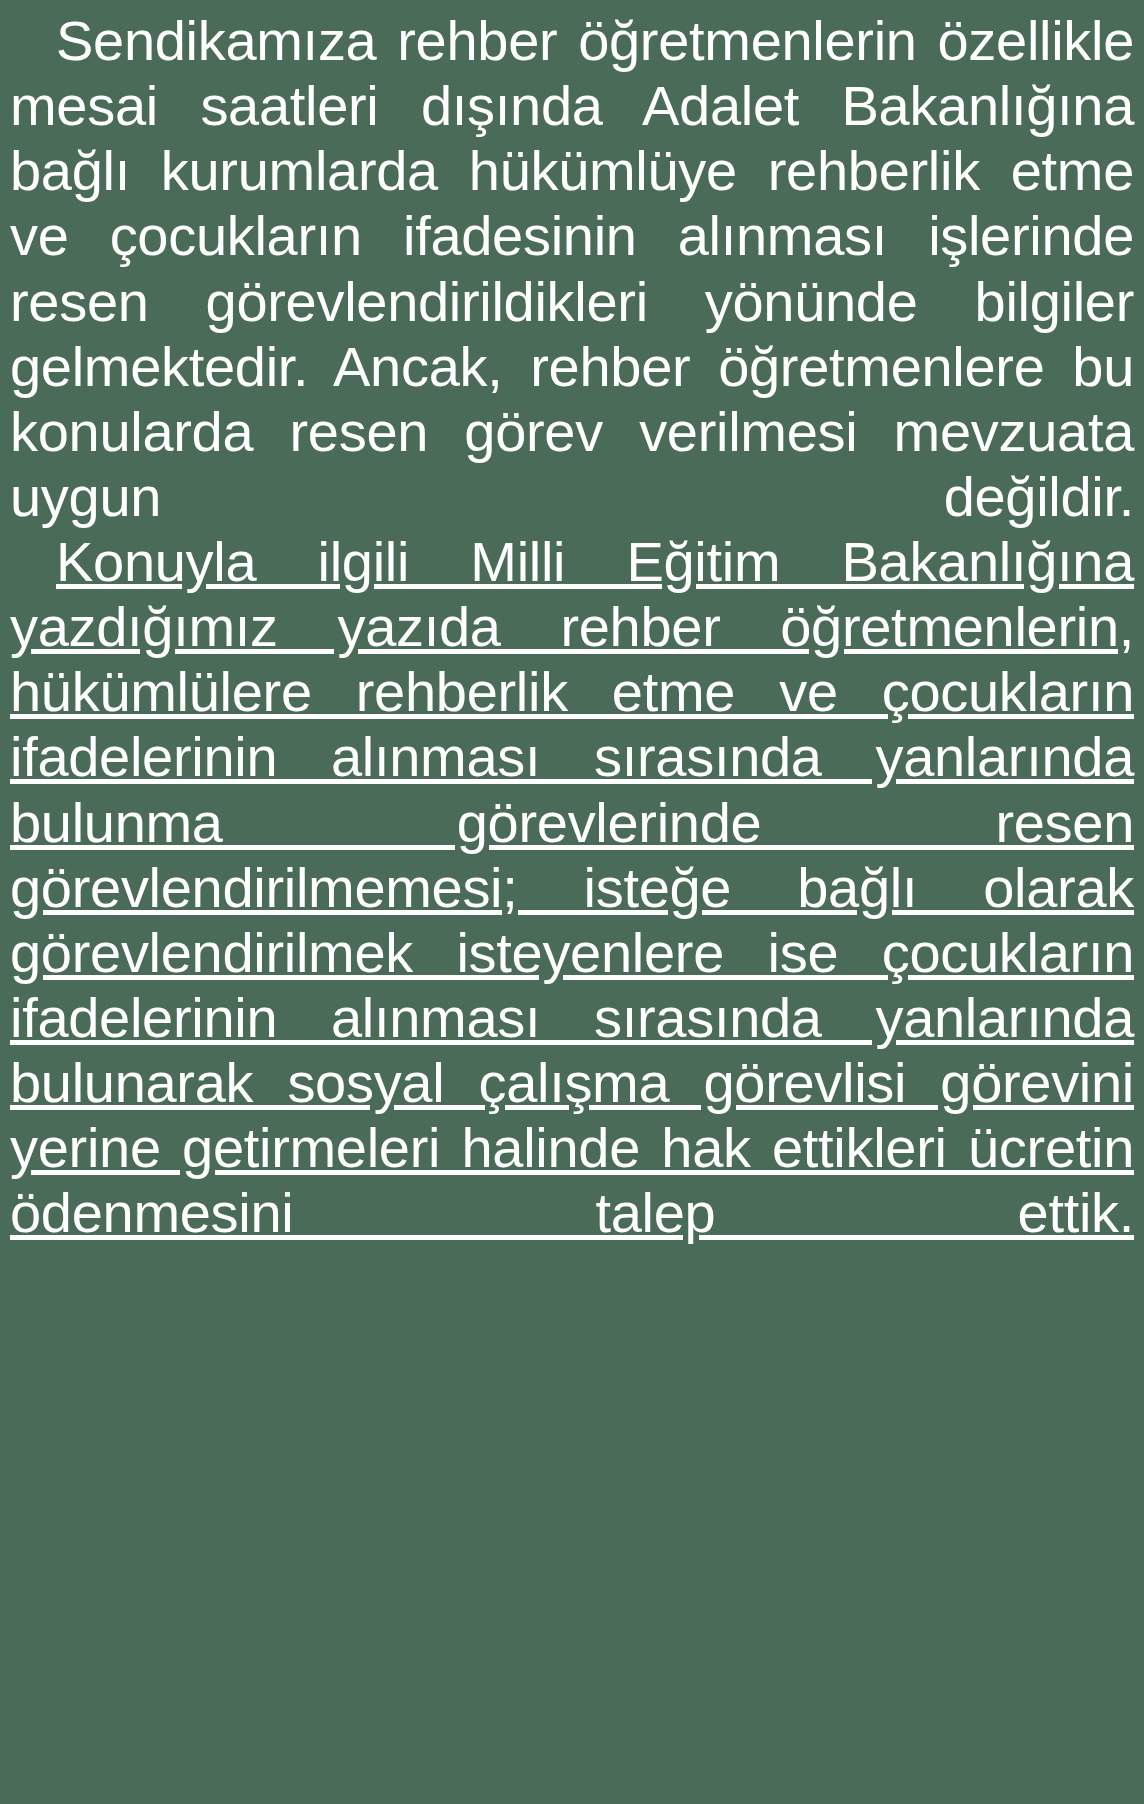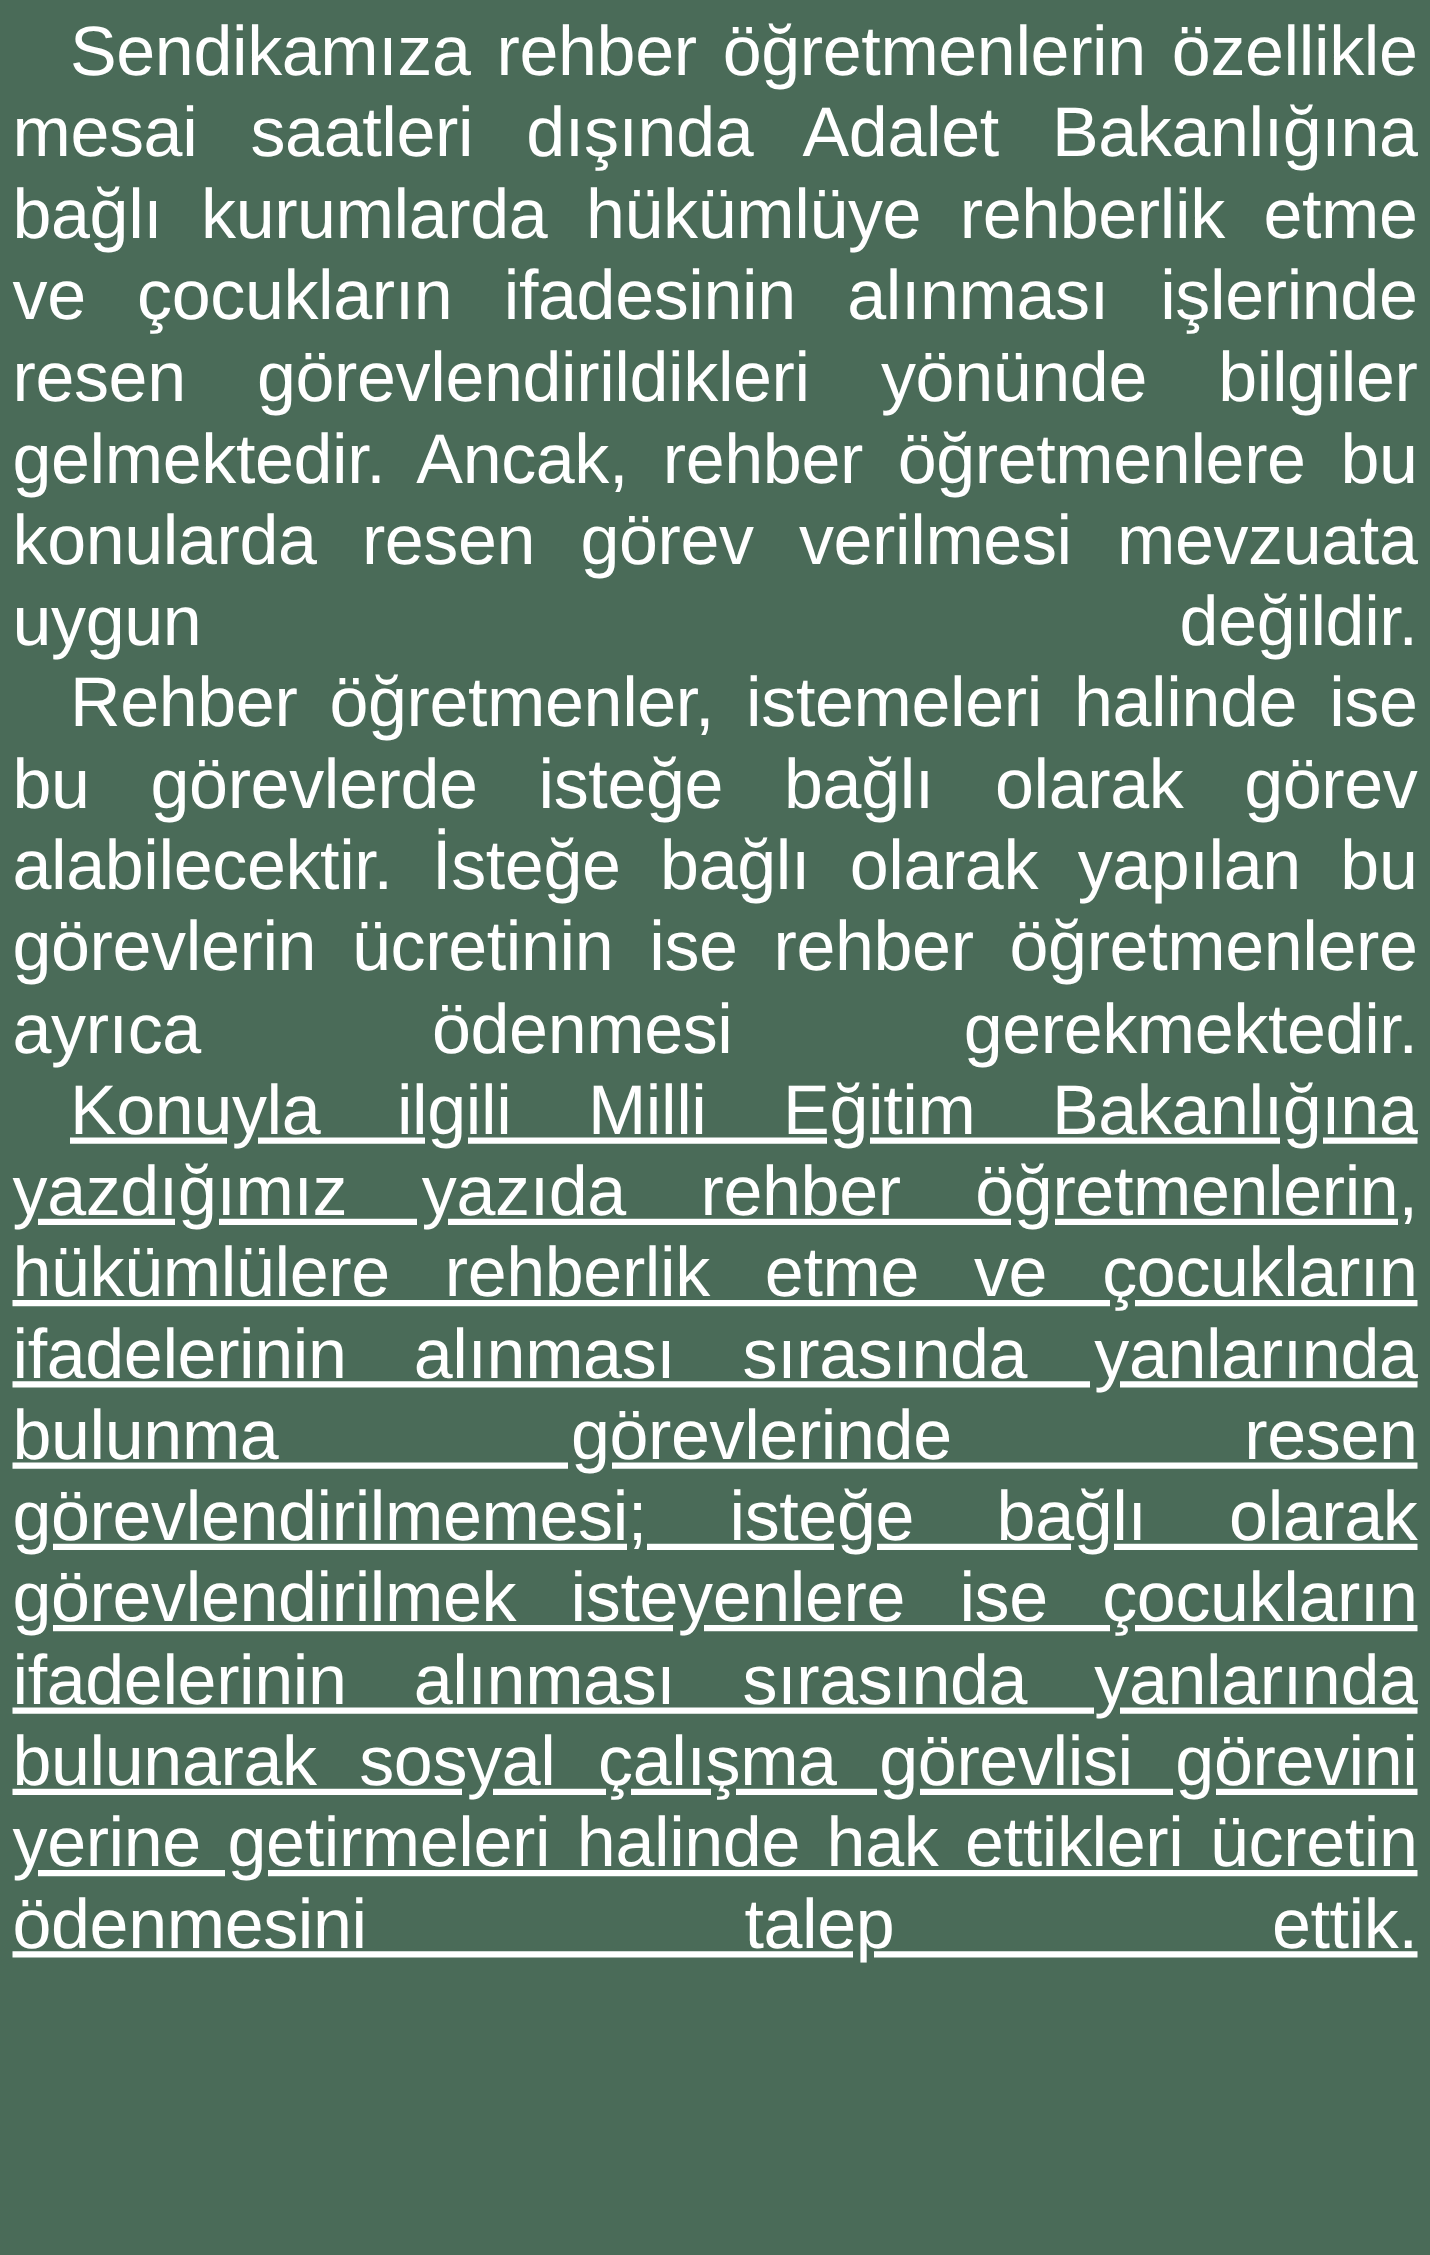--- a/index.html
+++ b/index.html
@@ -38,16 +38,15 @@
     text-align-last: justify;
     text-decoration: underline;
   }
 </style>
 </head>
 <body>
 
 <div class="page">
   <div class="body-text">
     <p class="para">Sendikamıza rehber öğretmenlerin özellikle mesai saatleri dışında Adalet Bakanlığına bağlı kurumlarda hükümlüye rehberlik etme ve çocukların ifadesinin alınması işlerinde resen görevlendirildikleri yönünde bilgiler gelmektedir. Ancak, rehber öğretmenlere bu konularda resen görev verilmesi  mevzuata uygun değildir.</p>
-    <p class="para">Rehber öğretmenler, istemeleri halinde ise bu görevlerde isteğe bağlı olarak görev alabilecektir. İsteğe bağlı olarak yapılan bu görevlerin ücretinin ise rehber öğretmenlere ayrıca ödenmesi gerekmektedir.</p>
     <p class="para last">Konuyla ilgili Milli Eğitim Bakanlığına yazdığımız yazıda rehber öğretmenlerin, hükümlülere rehberlik etme ve çocukların ifadelerinin alınması sırasında yanlarında bulunma görevlerinde resen görevlendirilmemesi; isteğe bağlı olarak görevlendirilmek isteyenlere ise çocukların ifadelerinin alınması sırasında yanlarında bulunarak sosyal çalışma görevlisi görevini yerine getirmeleri halinde hak ettikleri ücretin ödenmesini talep ettik.</p>
   </div>
 </div>
 
 </body></html>

